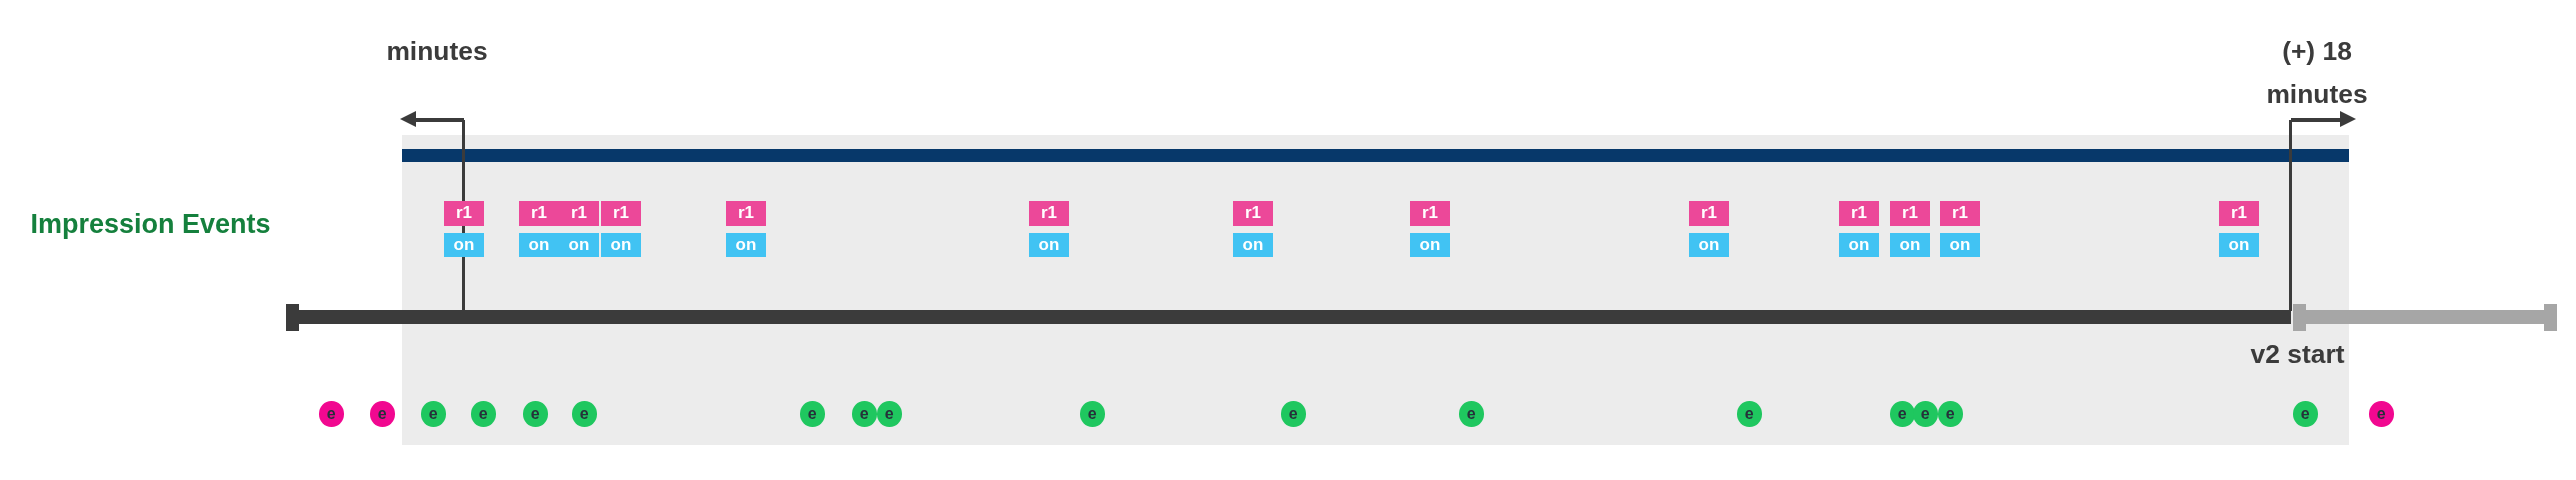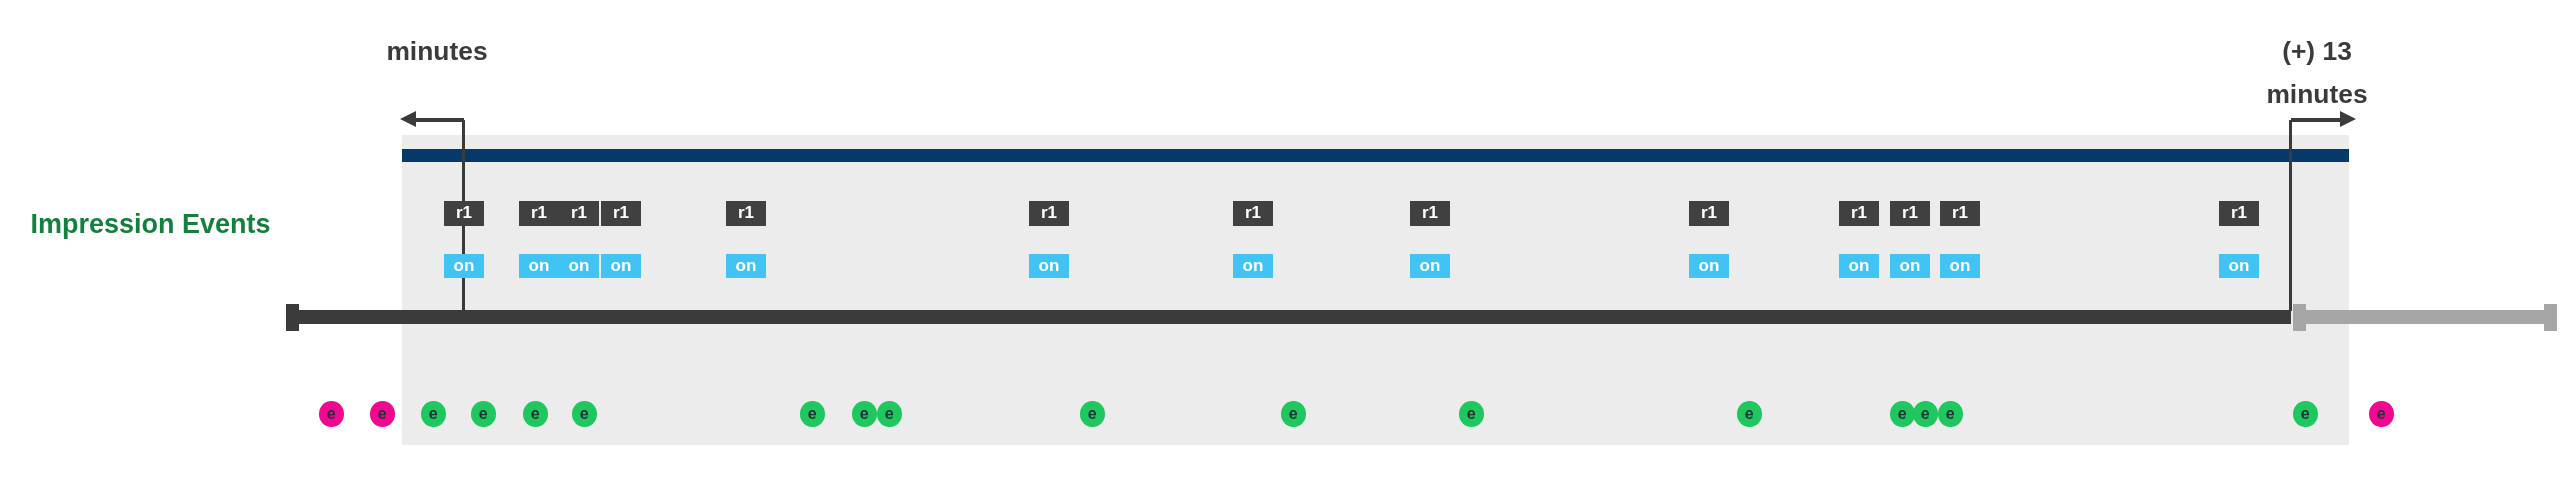--- a/index.html
+++ b/index.html
@@ -26,23 +26,23 @@
   .note{position:absolute;top:30px;width:226px;text-align:center;font-size:26.4px;line-height:43px;
         font-weight:700;color:#3b3b3b;z-index:4;}
   #note-minus{left:324px;}
   #note-plus{left:2204px;}
   
   .rowlabel{position:absolute;width:264px;text-align:right;font-size:27px;font-weight:700;color:#15803d;z-index:4;}
   #label-impression{left:6.6px;top:209px;}
   #label-external{left:6.6px;top:400px;}
   
   .imp{position:absolute;top:201px;width:40px;z-index:4;}
-  .impbox{height:24.5px;background:#404040;color:#ffffff;font-size:17px;font-weight:700;
+  .impbox{height:24.5px;background:#ec4899;color:#ffffff;font-size:17px;font-weight:700;
           display:flex;align-items:center;justify-content:center;}
-  .statbox{margin-top:28px;height:24.5px;background:#41c3f3;color:#ffffff;font-size:17px;font-weight:700;
+  .statbox{margin-top:7px;height:24.5px;background:#41c3f3;color:#ffffff;font-size:17px;font-weight:700;
           display:flex;align-items:center;justify-content:center;}
   
   .tl-dark{position:absolute;left:292px;top:310px;width:1999px;height:14px;background:#3b3b3b;z-index:5;}
   .tl-gray{position:absolute;left:2301px;top:310px;width:251px;height:14px;background:#a6a6a6;z-index:4;}
   .cap{position:absolute;top:304px;width:13.2px;height:27px;z-index:6;}
   #cap-v1{left:286px;background:#3b3b3b;}
   #cap-v2{left:2293px;background:#a6a6a6;}
   #cap-end{left:2544px;background:#a6a6a6;}
   .startlabel{position:absolute;top:339px;width:207px;text-align:center;font-size:26.4px;font-weight:700;color:#3b3b3b;z-index:6;}
   #v1start{left:189px;}
@@ -64,21 +64,21 @@
   <div class="arrowshaft" id="shaft-minus"></div>
   <div class="arrowhead" id="head-minus"></div>
   <div class="note" id="note-minus">
     <div>minutes</div>
   </div>
 
   <div class="vline" id="vline-plus"></div>
   <div class="arrowshaft" id="shaft-plus"></div>
   <div class="arrowhead" id="head-plus"></div>
   <div class="note" id="note-plus">
-    <div>(+) 13</div>
+    <div>(+) 18</div>
     <div>minutes</div>
   </div>
 
   <div class="rowlabel" id="label-impression">Impression Events</div>
 
   <div id="impressions">
       <div class="imp" style="left: 444px;">
         <div class="impbox">r1</div>
         <div class="statbox">on</div>
       </div>
@@ -130,20 +130,21 @@
         <div class="impbox">r1</div>
         <div class="statbox">on</div>
       </div>
     </div>
 
   <div class="tl-dark"></div>
   <div class="tl-gray"></div>
   <div class="cap" id="cap-v1"></div>
   <div class="cap" id="cap-v2"></div>
   <div class="cap" id="cap-end"></div>
+  <div class="startlabel" id="v2start">v2 start</div>
 
   <div id="externals">
       <div class="dot" style="left: 319px; background: rgb(241, 8, 144);">e</div>
       <div class="dot" style="left: 370px; background: rgb(241, 8, 144);">e</div>
       <div class="dot" style="left: 421px; background: rgb(31, 199, 95);">e</div>
       <div class="dot" style="left: 471px; background: rgb(31, 199, 95);">e</div>
       <div class="dot" style="left: 523px; background: rgb(31, 199, 95);">e</div>
       <div class="dot" style="left: 572px; background: rgb(31, 199, 95);">e</div>
       <div class="dot" style="left: 800px; background: rgb(31, 199, 95);">e</div>
       <div class="dot" style="left: 852px; background: rgb(31, 199, 95);">e</div>

